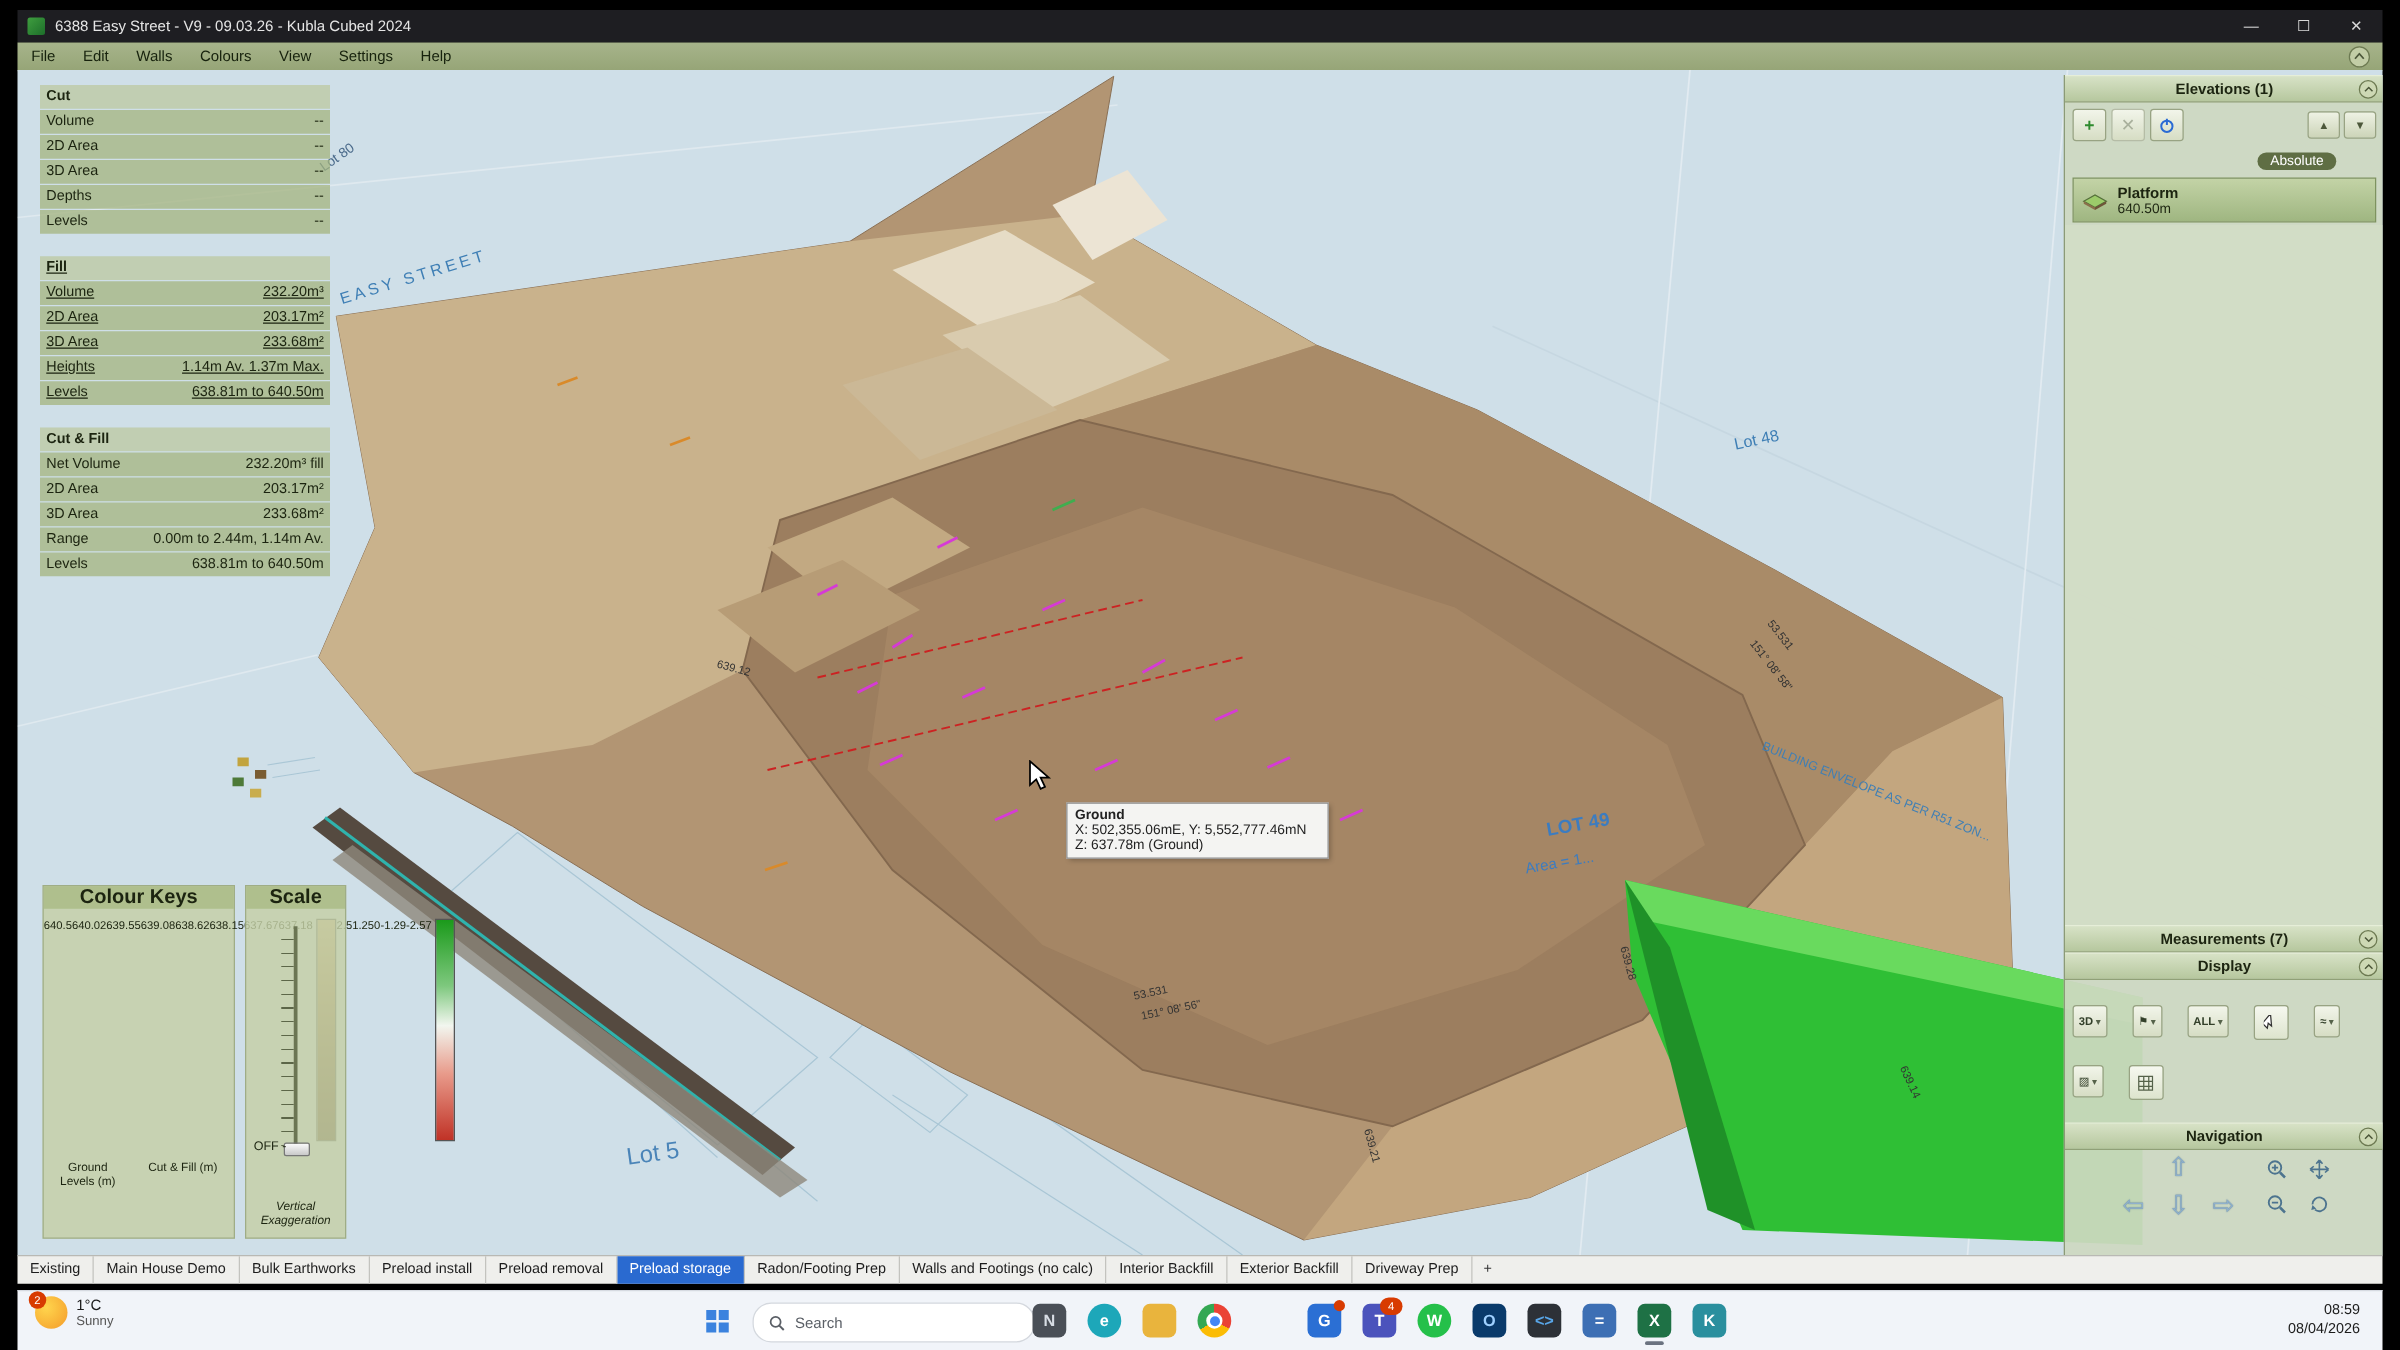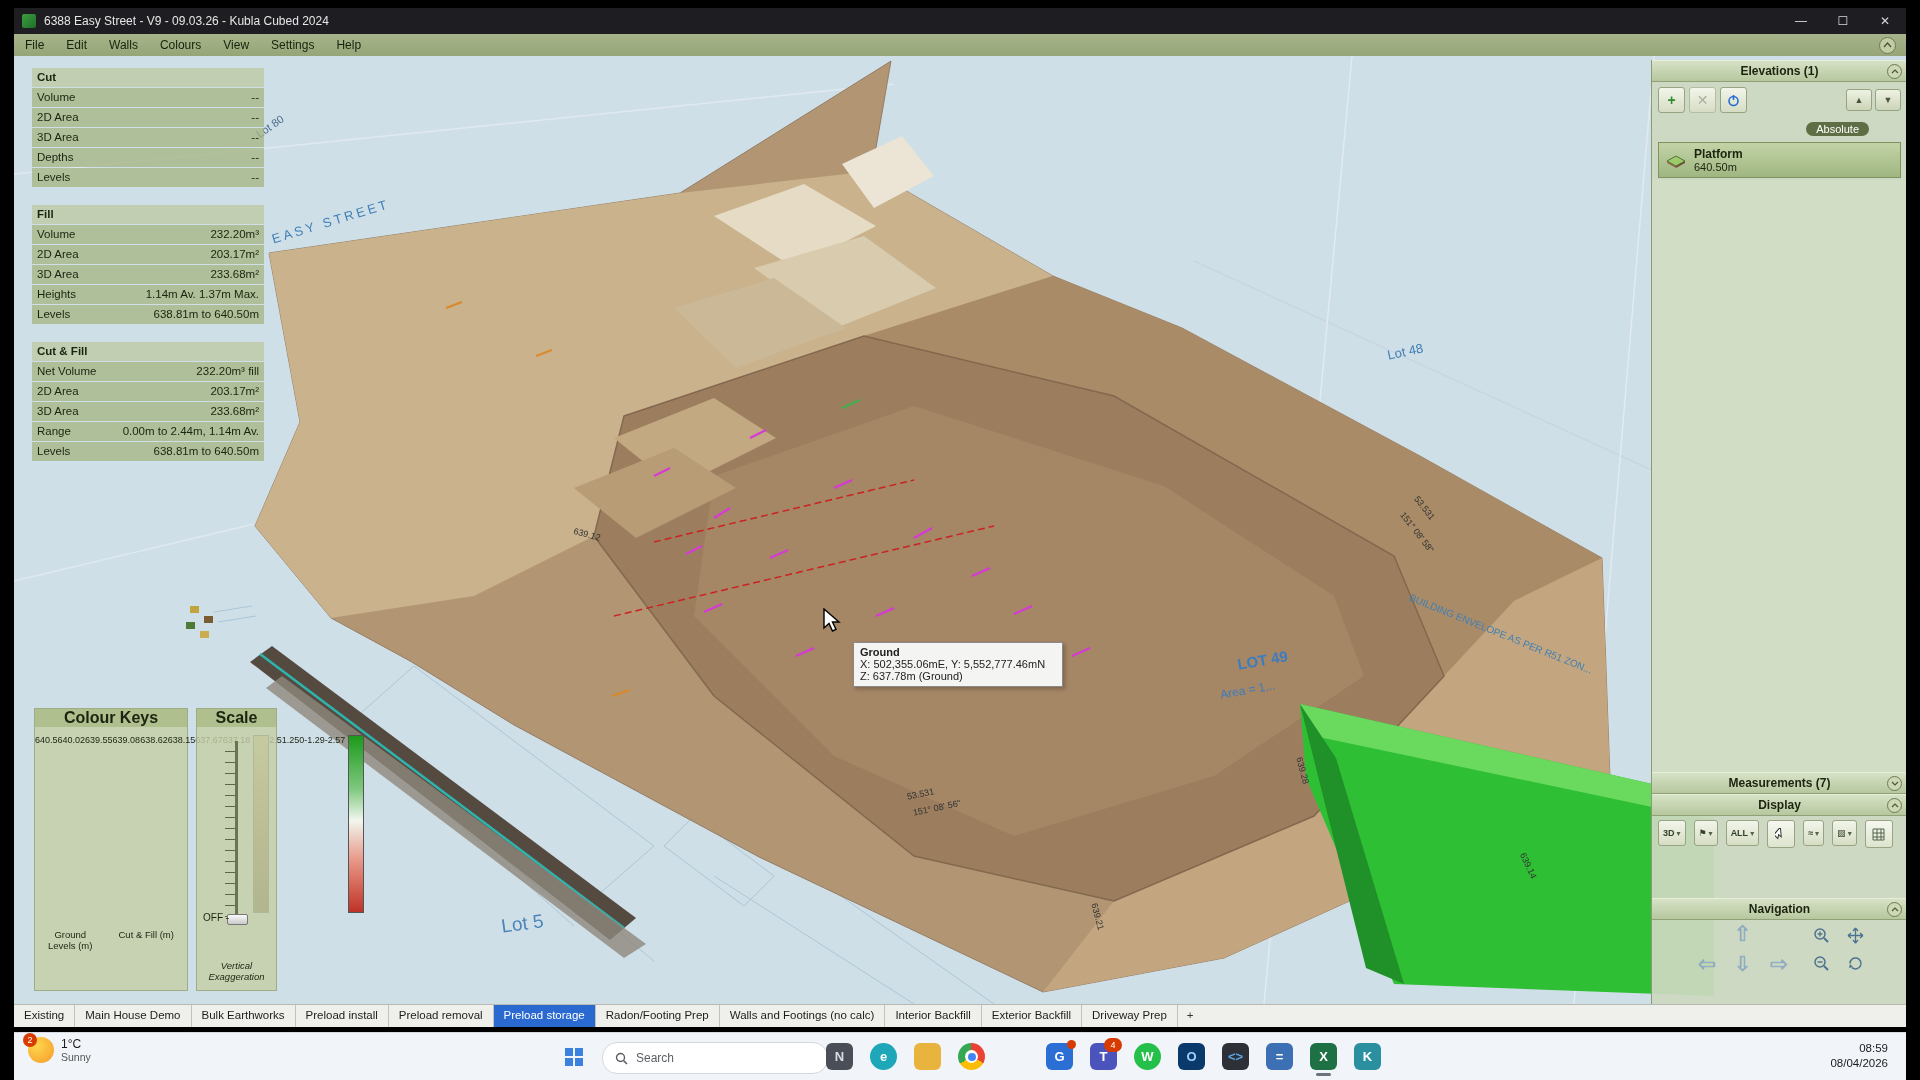--- a/index.html
+++ b/index.html
@@ -53,21 +53,21 @@
   .tool-btn{width:25px;height:24px;border:1px solid #98a383;border-radius:3px;background:linear-gradient(#f2f5ea,#d6ddc4);display:flex;align-items:center;justify-content:center;font-weight:bold;font-size:14px;}
   .tool-btn.disabled{color:#a9b09c;border-color:#b5bca6;}
   #elev-updown{margin-left:auto;display:flex;gap:3px;}
   .mini-btn{width:24px;height:20px;border:1px solid #98a383;border-radius:3px;background:linear-gradient(#eef2e4,#ccd4b8);display:flex;align-items:center;justify-content:center;font-size:9px;color:#4c573a;}
   #badge-row{height:22px;display:flex;justify-content:flex-end;padding-right:38px;align-items:center;}
   #absolute-badge{background:#5f6e44;color:#fff;font-size:11px;padding:1px 10px;border-radius:8px;}
   #platform-item{height:34px;margin:2px 6px;background:linear-gradient(#c3d3a6,#9fb681);border:1px solid #7e935f;display:flex;align-items:center;padding:0 6px;gap:7px;}
   #platform-text .n{font-weight:bold;font-size:12px;line-height:13px;}
   #platform-text .v{font-size:11px;line-height:12px;}
   #elev-list{flex:1;background:rgba(213,223,200,.6);}
-  #display-body{height:74px;padding:4px 6px;display:flex;flex-wrap:wrap;gap:8px;align-content:flex-start;}
+  #display-body{height:74px;padding:20px 6px;display:flex;flex-wrap:wrap;gap:20px;align-content:flex-start;}
   .disp-btn{height:24px;border:1px solid #98a383;border-radius:3px;background:linear-gradient(#f2f5ea,#d6ddc4);display:flex;align-items:center;padding:0 4px;font-size:9px;font-weight:bold;color:#33402a;gap:2px;}
   .disp-caret{font-size:8px;color:#55624a;}
   .disp-sq{width:26px;height:26px;border:1px solid #98a383;border-radius:3px;background:linear-gradient(#f6f8f0,#dde4cd);display:flex;align-items:center;justify-content:center;}
   #nav-body{height:84px;position:relative;}
   .nav-arrow{position:absolute;font-size:21px;color:#8fb0cc;text-shadow:0 0 1px #4d748f;}
   .nav-sq{position:absolute;width:22px;height:22px;display:flex;align-items:center;justify-content:center;}
   
   #tabbar{left:14px;top:1004px;width:1892px;height:22px;background:#efefec;border-top:1px solid #b9b9b4;display:flex;font-size:11.5px;color:#1d1d1d;}
   .tab{line-height:21px;padding:0 10px;border-right:1px solid #c3c3be;white-space:nowrap;}
   .tab.selected{background:#2a6ad0;color:#fff;}
@@ -239,21 +239,21 @@
       </div>
     <div class="stat-row">
         <span>Depths</span>
         <span class="v">--</span>
       </div>
     <div class="stat-row">
         <span>Levels</span>
         <span class="v">--</span>
       </div>
   </div>
-  <div class="stat-panel" style="top:149px;">
+  <div class="stat-panel" style="top:149px;text-decoration:underline;">
     <div class="stat-title">Fill</div>
     <div class="stat-row">
         <span>Volume</span>
         <span class="v">232.20m³</span>
       </div>
     <div class="stat-row">
         <span>2D Area</span>
         <span class="v">203.17m²</span>
       </div>
     <div class="stat-row">

